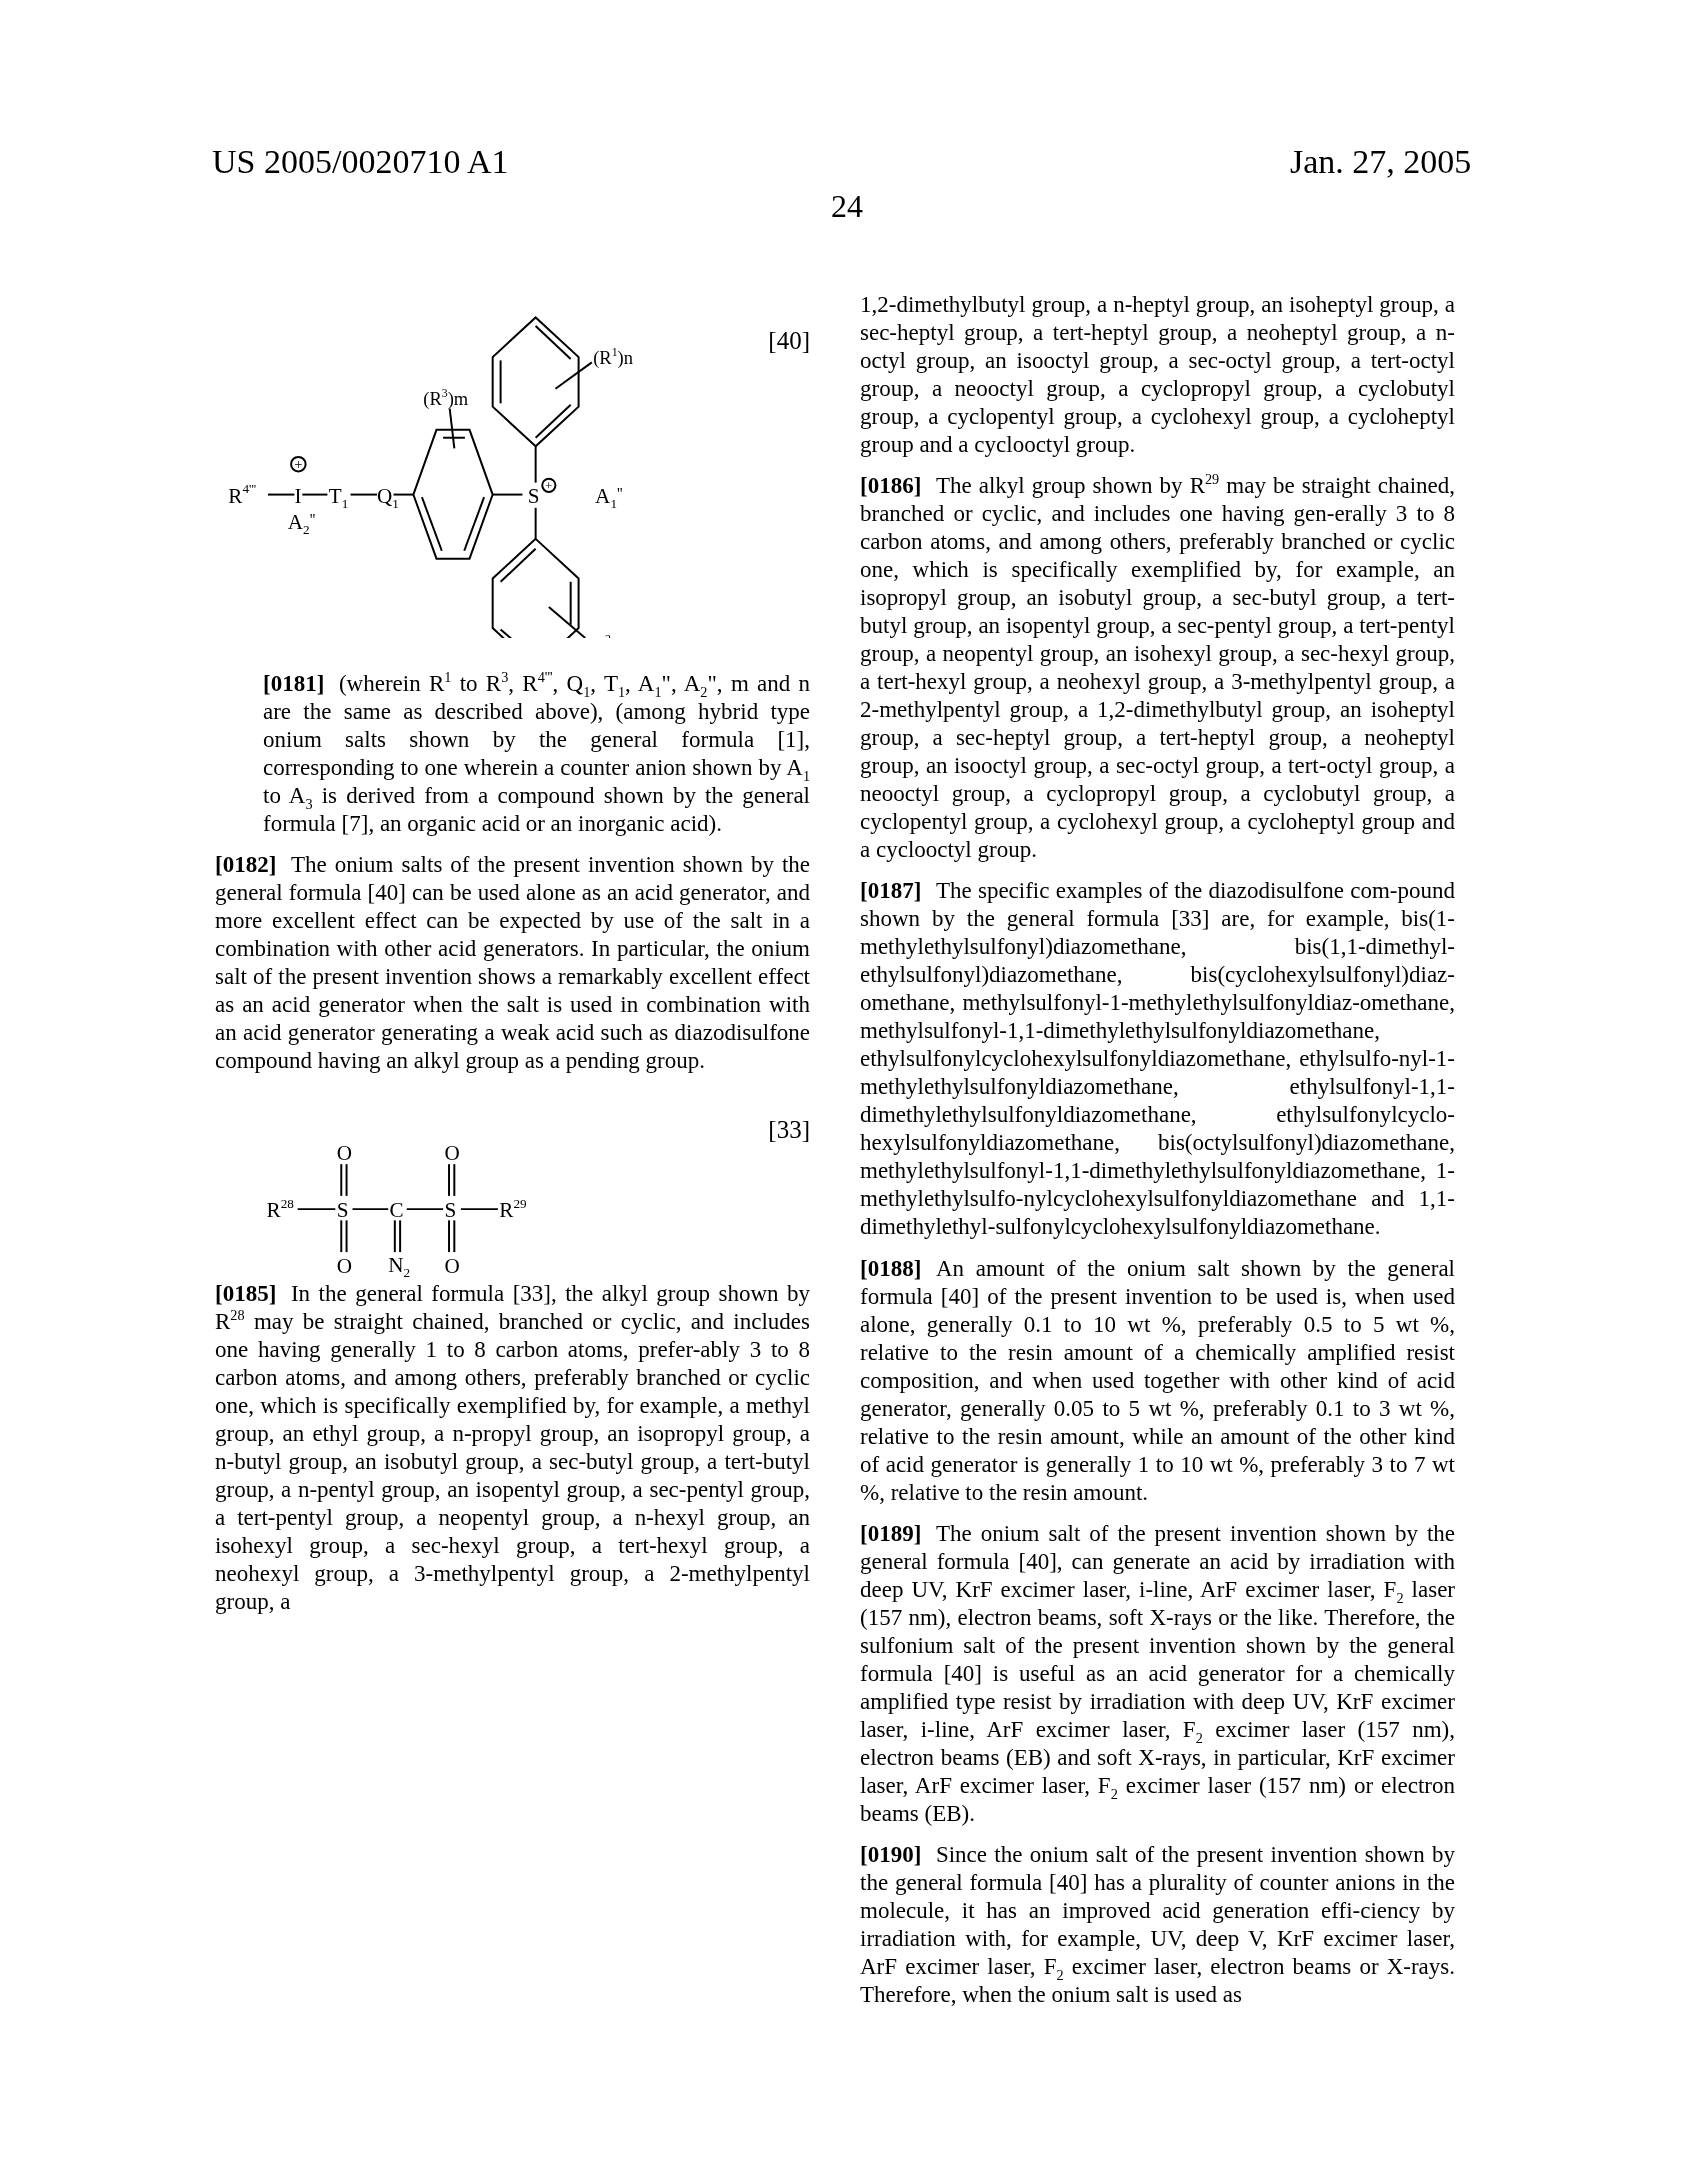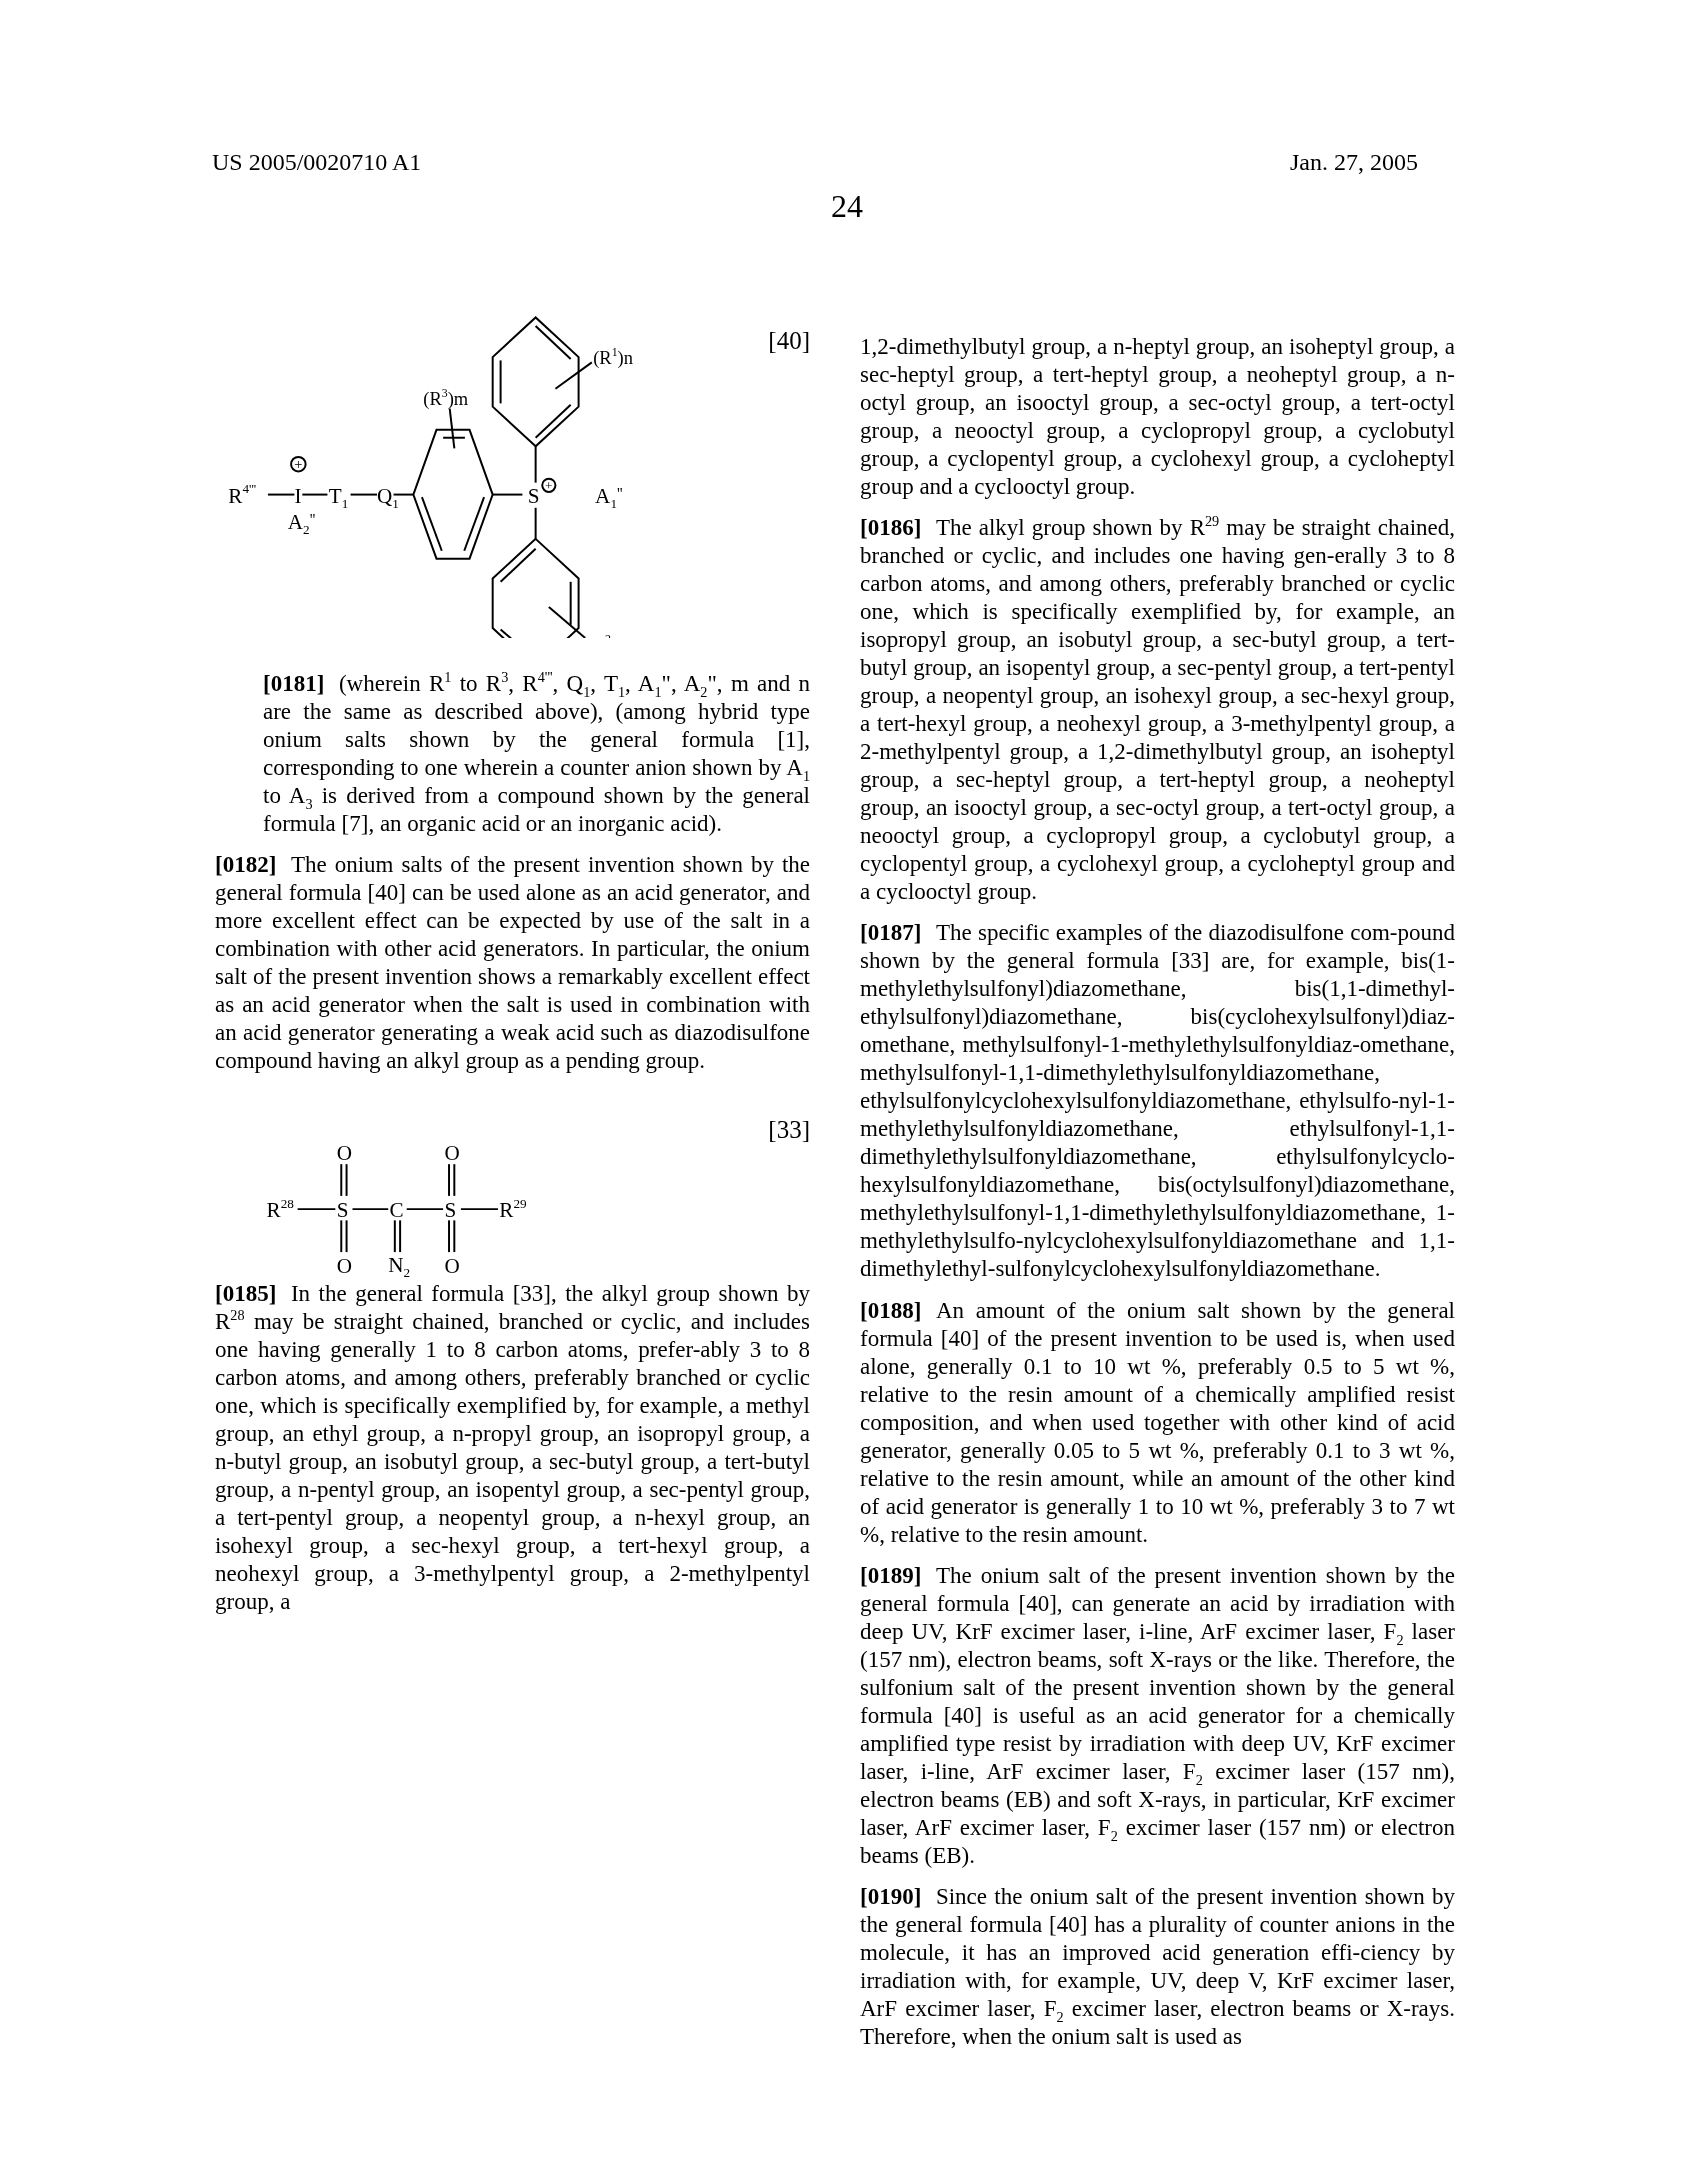--- a/index.html
+++ b/index.html
@@ -1,24 +1,24 @@
 <!DOCTYPE html>
 <html style="font-size:10.6px"><head>
 <meta charset="utf-8">
 <style>
   html, body { margin:0; padding:0; background:#ffffff; }
   body { width:1694px; height:2183px; position:relative; overflow:hidden; color:#000;
          font-family:"Liberation Serif","DejaVu Serif",serif; }
-  .hdr { position:absolute; top:142px; font-size:24px; line-height:40px; }
+  .hdr { position:absolute; top:142px; font-size:34px; line-height:40px; }
   #hdr-left { left:212px; }
   #hdr-right { left:1290px; }
   #page-num { position:absolute; top:188px; left:0; width:1694px; text-align:center; font-size:32px; }
   .col { position:absolute; top:291px; width:595px; font-size:23px; line-height:28px; text-align:justify; }
   #col-left { left:215px; }
-  #col-right { left:860px;margin-top:42px; }
+  #col-right { left:860px; }
   .para { margin:0 0 13.2px 0; }
   .pnum { font-weight:bold; }
   .sp { display:inline-block; width:14.6px; }
   .formula { position:relative; width:595px; }
   .flabel { position:absolute; right:0; font-size:25px; }
   sup, sub { font-size:62%; line-height:0; }
   svg text { font-family:"Liberation Serif","DejaVu Serif",serif; fill:#000; }
 </style>
 </head>
 <body>

